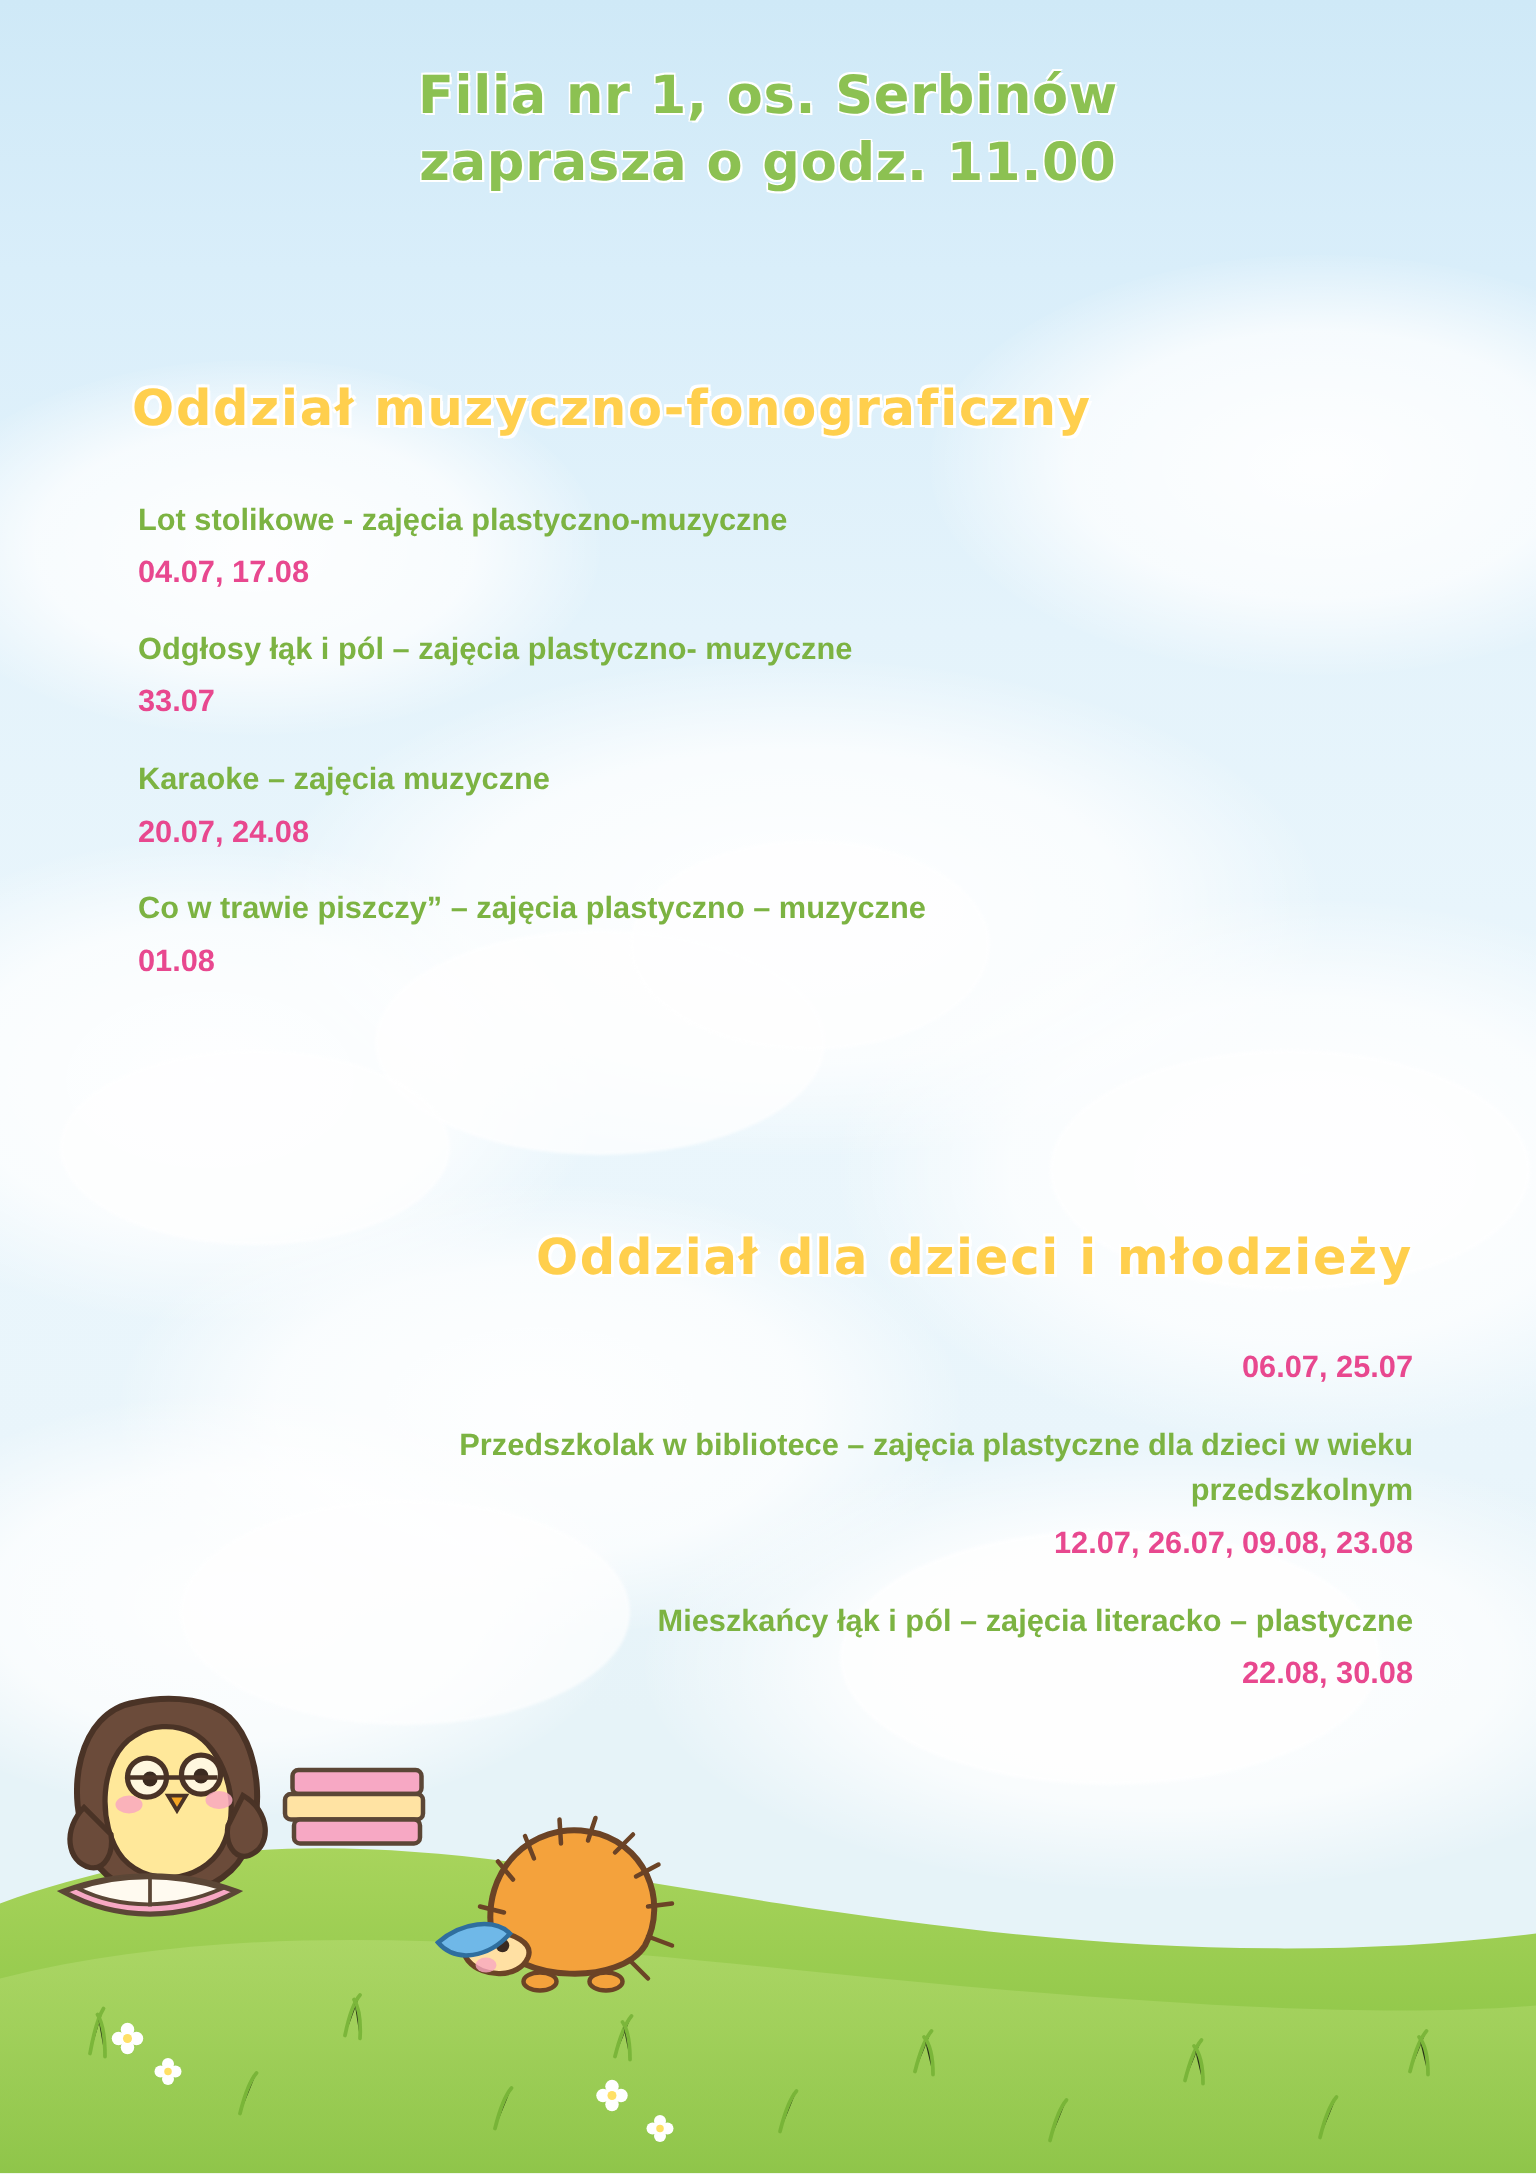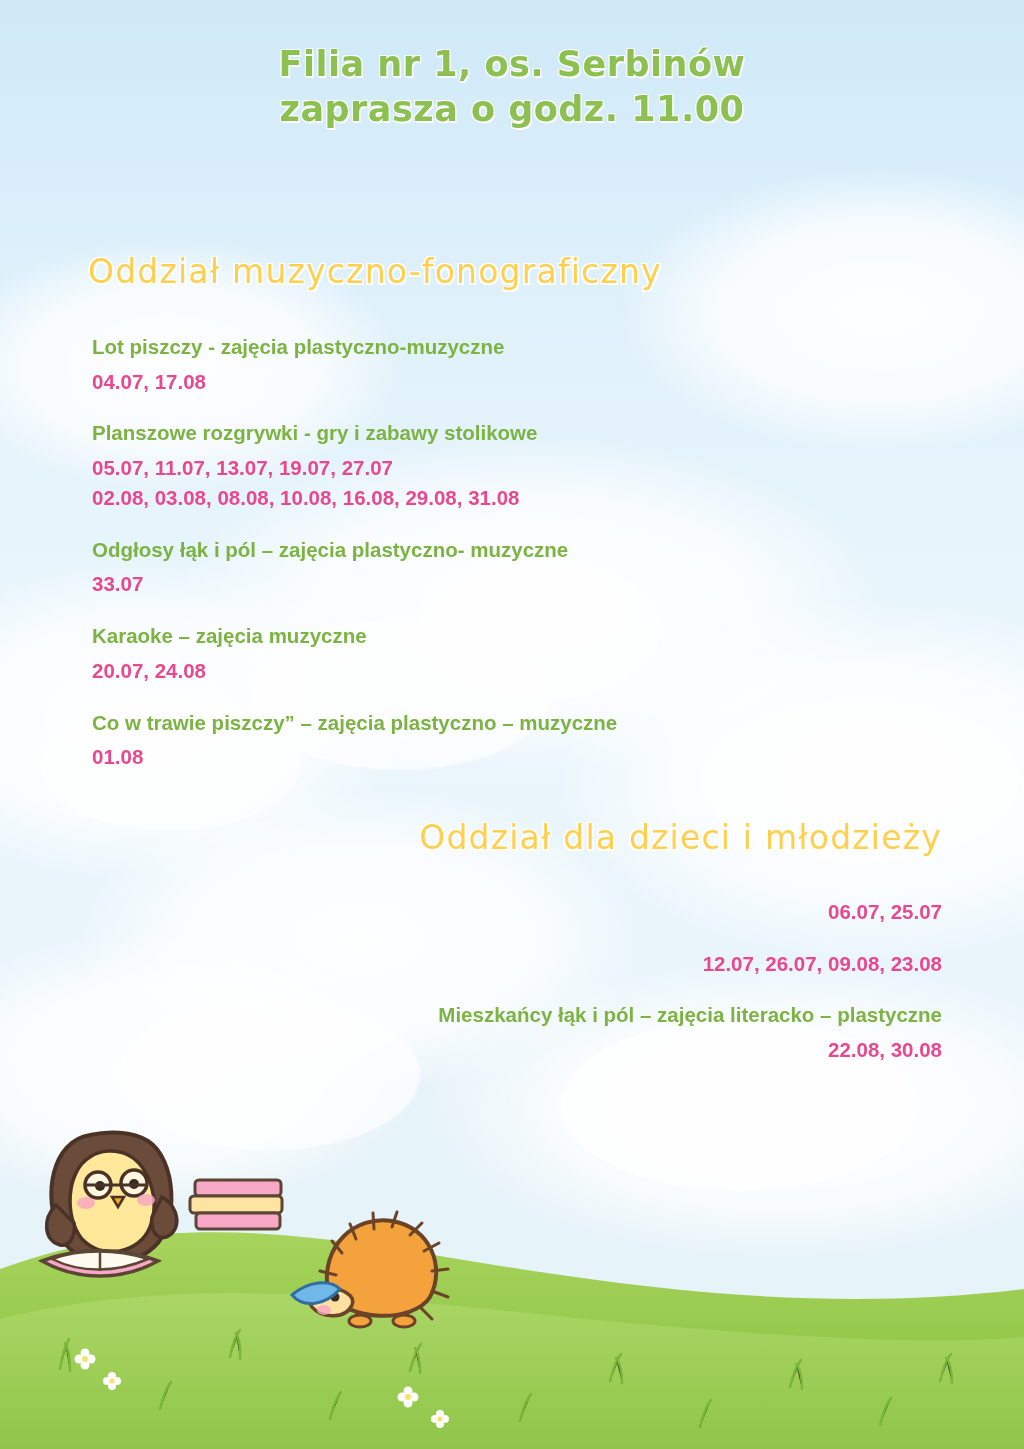--- a/index.html
+++ b/index.html
@@ -76,21 +76,21 @@
     text-shadow: 1.5px 1.5px 0 #ffffff, -1px -1px 0 #ffffff, 1px -1px 0 #ffffff, -1px 1px 0 #ffffff;
   }
   .header-line.pink {
     color: #f25ba6;
     font-size: 34px;
   }
 
   .section-title {
     position: absolute;
     font-family: "DejaVu Sans", sans-serif;
-    font-weight: normal;
+    font-weight: bold;
     font-size: 33px;
     letter-spacing: 1.2px;
     color: #ffcf4d;
     text-shadow: 2px 2px 0 #ffffff, -1.5px -1.5px 0 #ffffff, 1.5px -1.5px 0 #ffffff, -1.5px 1.5px 0 #ffffff;
   }
   #title-music { top: 252px; left: 88px; }
   #title-kids  { top: 818px; right: 82px; text-align: right; }
 
   .entries {
     position: absolute;
@@ -290,29 +290,24 @@
 
     <div class="header">
       <span class="header-line">Filia nr 1, os. Serbinów</span>
       <span class="header-line">zaprasza o godz. 11.00</span>
     </div>
 
     <div class="section-title" id="title-music">Oddział muzyczno-fonograficzny</div>
     <div class="entries" id="entries-music">
 
       <div class="entry">
-        <div class="entry-name">Lot piszczy - zajęcia plastyczno-muzyczne</div>
+        <div class="entry-name">Lot stolikowe - zajęcia plastyczno-muzyczne</div>
         <div class="entry-dates">04.07, 17.08</div>
       </div>
 
-      <div class="entry">
-        <div class="entry-name">Planszowe rozgrywki - gry i zabawy stolikowe</div>
-        <div class="entry-dates">05.07, 11.07, 13.07, 19.07, 27.07</div>
-        <div class="entry-dates">02.08, 03.08, 08.08, 10.08, 16.08, 29.08, 31.08</div>
-      </div>
 
       <div class="entry">
         <div class="entry-name">Odgłosy łąk i pól – zajęcia plastyczno- muzyczne</div>
         <div class="entry-dates">33.07</div>
       </div>
 
       <div class="entry">
         <div class="entry-name">Karaoke – zajęcia muzyczne</div>
         <div class="entry-dates">20.07, 24.08</div>
       </div>
@@ -325,20 +320,21 @@
     </div>
 
     <div class="section-title" id="title-kids">Oddział dla dzieci i młodzieży</div>
     <div class="entries" id="entries-kids">
 
       <div class="entry">
         <div class="entry-dates">06.07, 25.07</div>
       </div>
 
       <div class="entry">
+        <div class="entry-name">Przedszkolak w bibliotece – zajęcia plastyczne dla dzieci w wieku przedszkolnym</div>
         <div class="entry-dates">12.07, 26.07, 09.08, 23.08</div>
       </div>
 
       <div class="entry">
         <div class="entry-name">Mieszkańcy łąk i pól – zajęcia literacko – plastyczne</div>
         <div class="entry-dates">22.08, 30.08</div>
       </div>
 
     </div>
 

